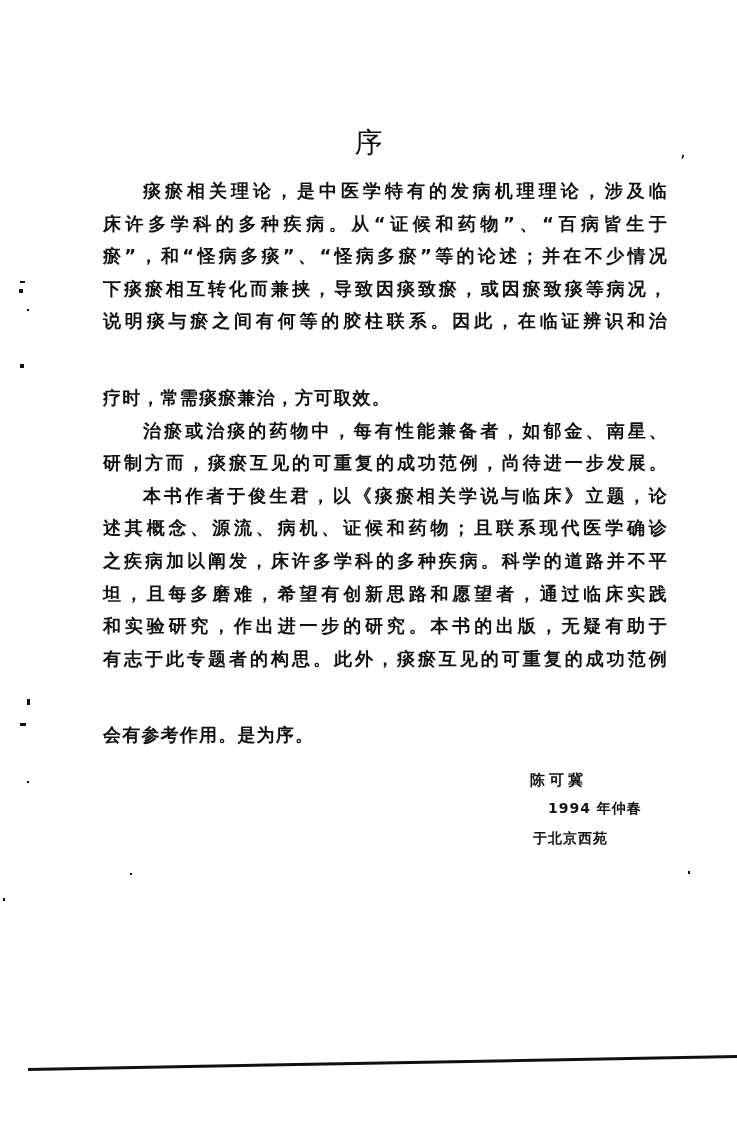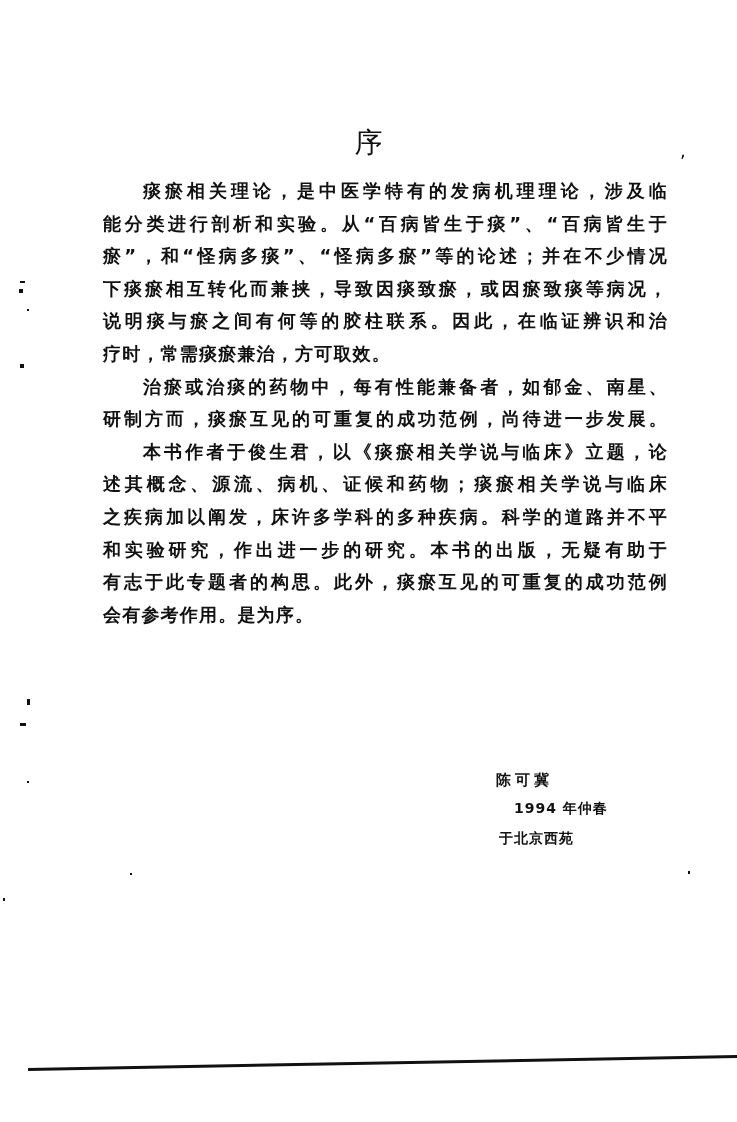--- a/index.html
+++ b/index.html
@@ -5,50 +5,51 @@
   html, body { margin:0; padding:0; background:#ffffff; }
   body { width:737px; height:1122px; position:relative; overflow:hidden;
          font-family:"DejaVu Sans", "Liberation Sans", sans-serif; color:#111; }
   .title { position:absolute; left:0; width:737px; top:124px; text-align:center;
            font-family:"DejaVu Serif", serif; font-size:28px; font-weight:normal; }
   .comma-mark { position:absolute; left:680px; top:140px; font-size:18px; }
   .body { position:absolute; left:103px; top:175px; width:565px; }
   .line { height:32.6px; line-height:32.6px; font-size:18px; font-weight:bold;
           white-space:nowrap; letter-spacing:1.2px; text-align:justify; text-align-last:justify; display:block; }
   .line.indent { padding-left:40px; }
-  .line.last { text-align-last:left; }
-  .sig { position:absolute; font-size:14px; font-weight:bold; white-space:nowrap; }
+  .line.last { text-align-last:left;margin-top:44px; }
+  .sig { position:absolute; font-size:14px; font-weight:bold; white-space:nowrap;margin-left:34px; }
   .sig-name { left:496px; top:771px; font-size:15px; letter-spacing:4px; font-family:"DejaVu Serif", serif; }
   .sig-date { left:514px; top:800px; letter-spacing:1px; }
   .sig-place { left:499px; top:830px; letter-spacing:1px;text-align:center; }
   .speck { position:absolute; background:#111; }
   .rule { position:absolute; left:28px; top:1068px; width:712px; height:3px; background:#111;
           transform:rotate(-1.05deg); transform-origin:left center; }
 </style>
 </head>
 <body>
 
 <div class="title">序</div>
 <div class="comma-mark">,</div>
 
 <div class="body">
 
   <span class="line indent">痰瘀相关理论，是中医学特有的发病机理理论，涉及临</span>
-  <span class="line">能分类进行剖析和实验。从“百病皆生于痰”、“百病皆生于</span>
+  <span class="line">床许多学科的多种疾病。从“证候和药物”、“百病皆生于</span>
   <span class="line">瘀”，和“怪病多痰”、“怪病多瘀”等的论述；并在不少情况</span>
   <span class="line">下痰瘀相互转化而兼挟，导致因痰致瘀，或因瘀致痰等病况，</span>
   <span class="line">说明痰与瘀之间有何等的胶柱联系。因此，在临证辨识和治</span>
   <span class="line last">疗时，常需痰瘀兼治，方可取效。</span>
 
   <span class="line indent">治瘀或治痰的药物中，每有性能兼备者，如郁金、南星、</span>
   <span class="line">研制方而，痰瘀互见的可重复的成功范例，尚待进一步发展。</span>
 
   <span class="line indent">本书作者于俊生君，以《痰瘀相关学说与临床》立题，论</span>
-  <span class="line">述其概念、源流、病机、证候和药物；痰瘀相关学说与临床</span>
+  <span class="line">述其概念、源流、病机、证候和药物；且联系现代医学确诊</span>
   <span class="line">之疾病加以阐发，床许多学科的多种疾病。科学的道路并不平</span>
+  <span class="line">坦，且每多磨难，希望有创新思路和愿望者，通过临床实践</span>
   <span class="line">和实验研究，作出进一步的研究。本书的出版，无疑有助于</span>
   <span class="line">有志于此专题者的构思。此外，痰瘀互见的可重复的成功范例</span>
   <span class="line last">会有参考作用。是为序。</span>
 </div>
 
 <div class="sig sig-name">陈可冀</div>
 <div class="sig sig-date">1994 年仲春</div>
 <div class="sig sig-place">于北京西苑</div>
 
 <div class="speck" style="left:20px;top:281px;width:5px;height:2px;"></div>

